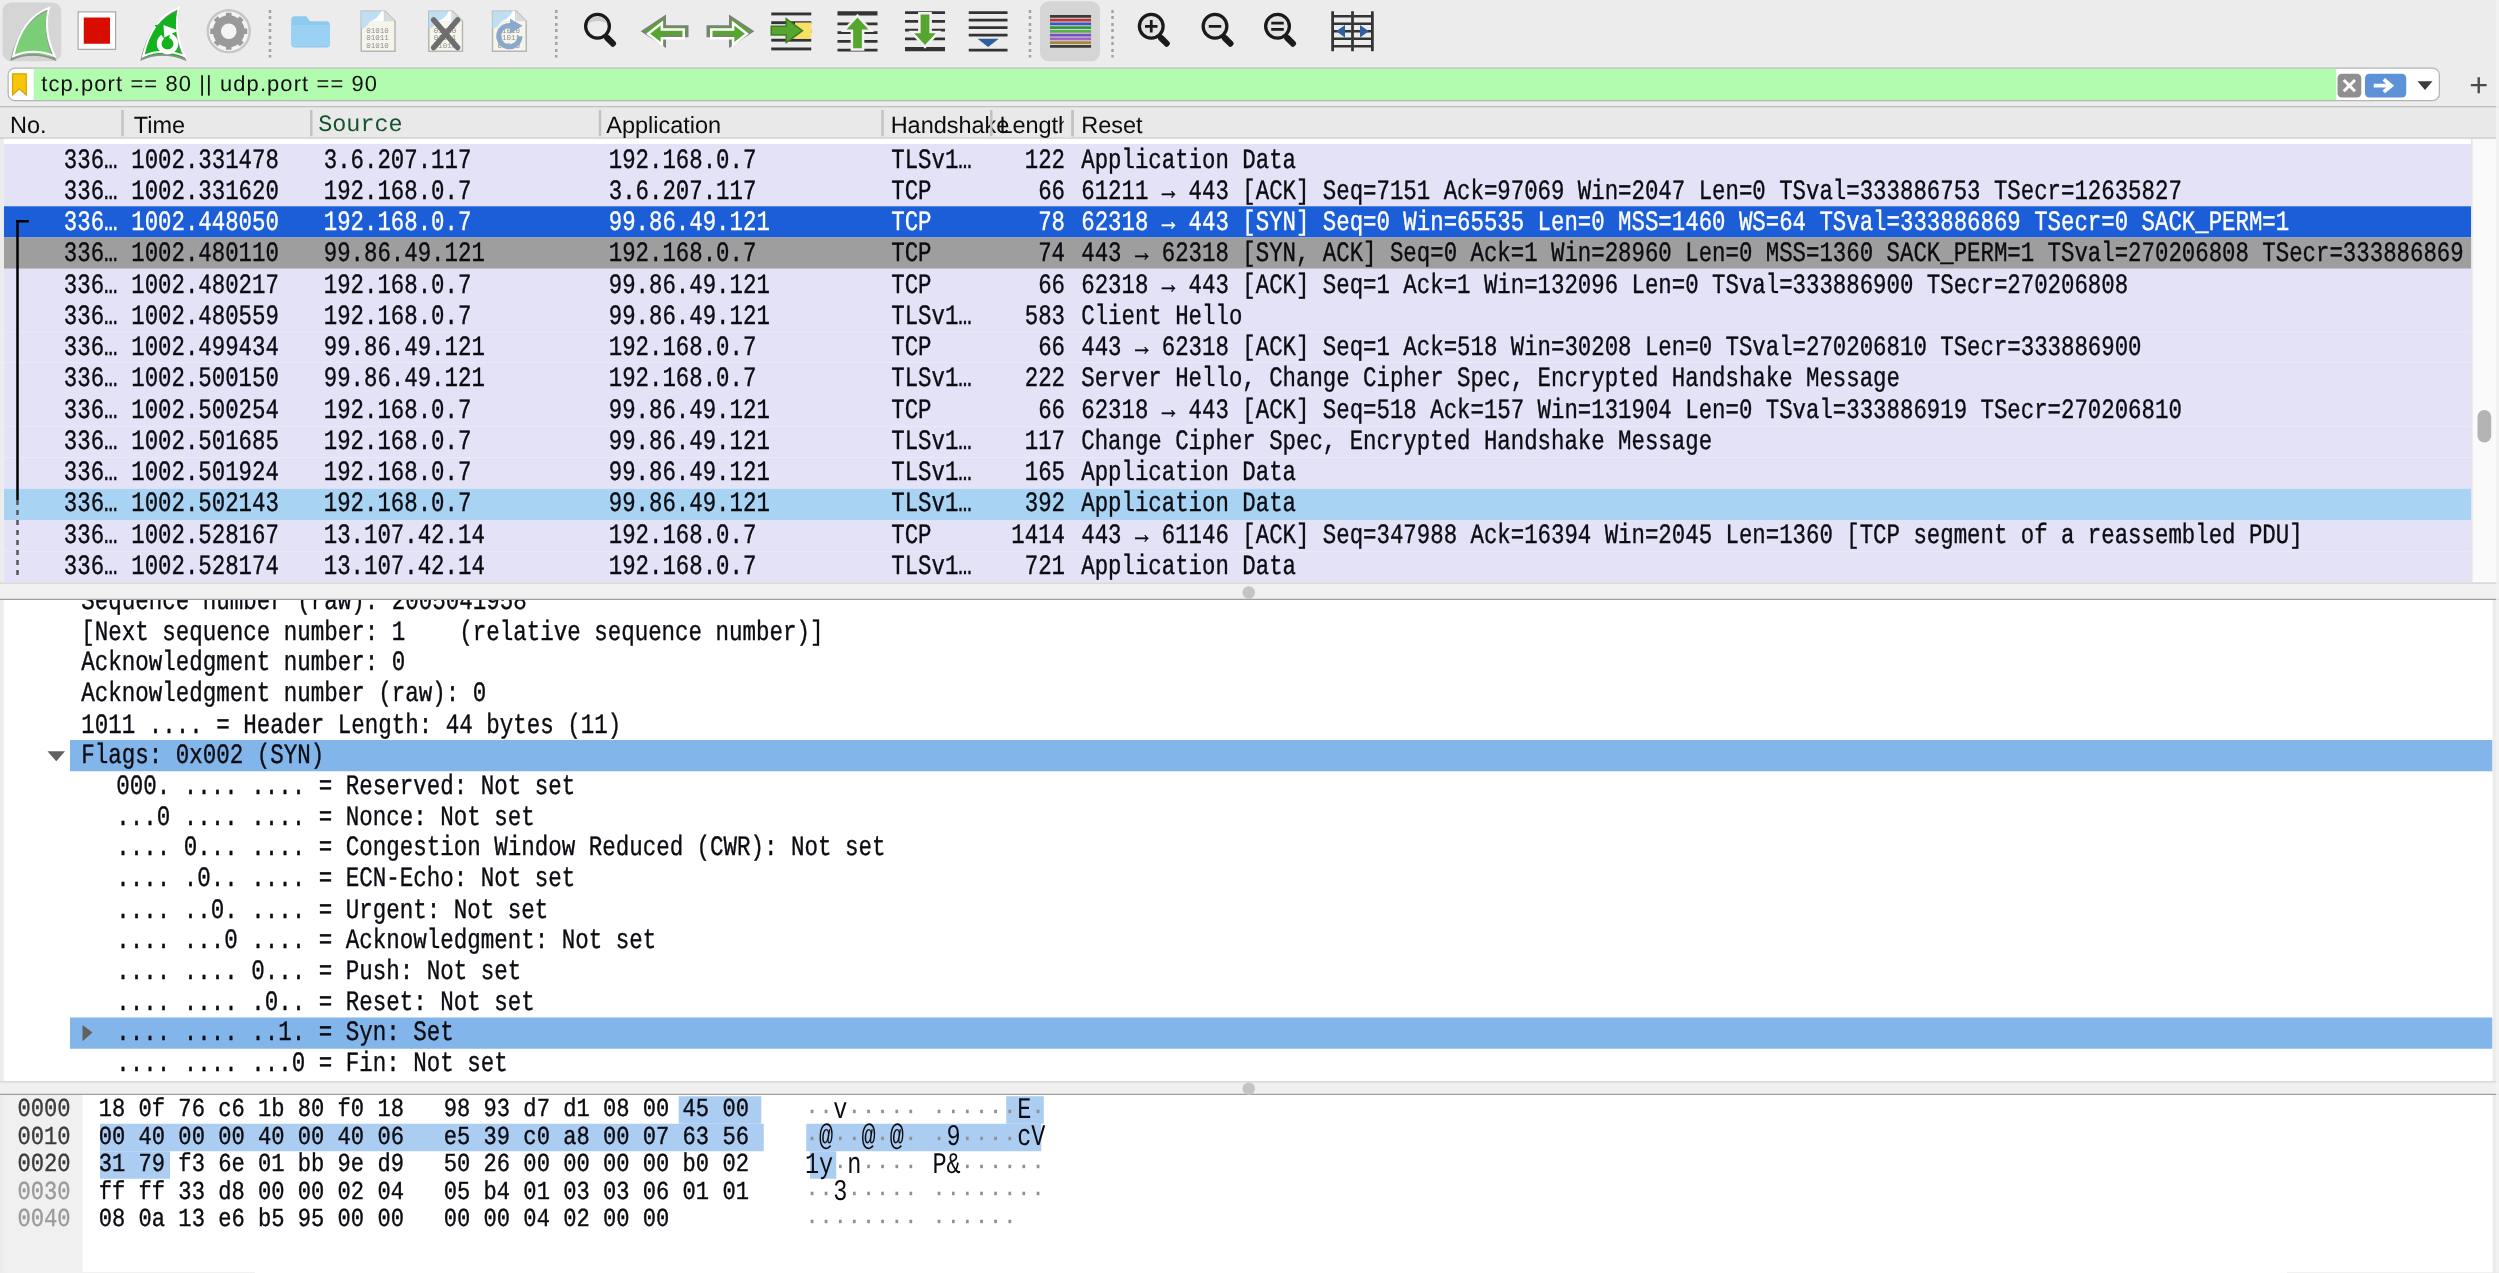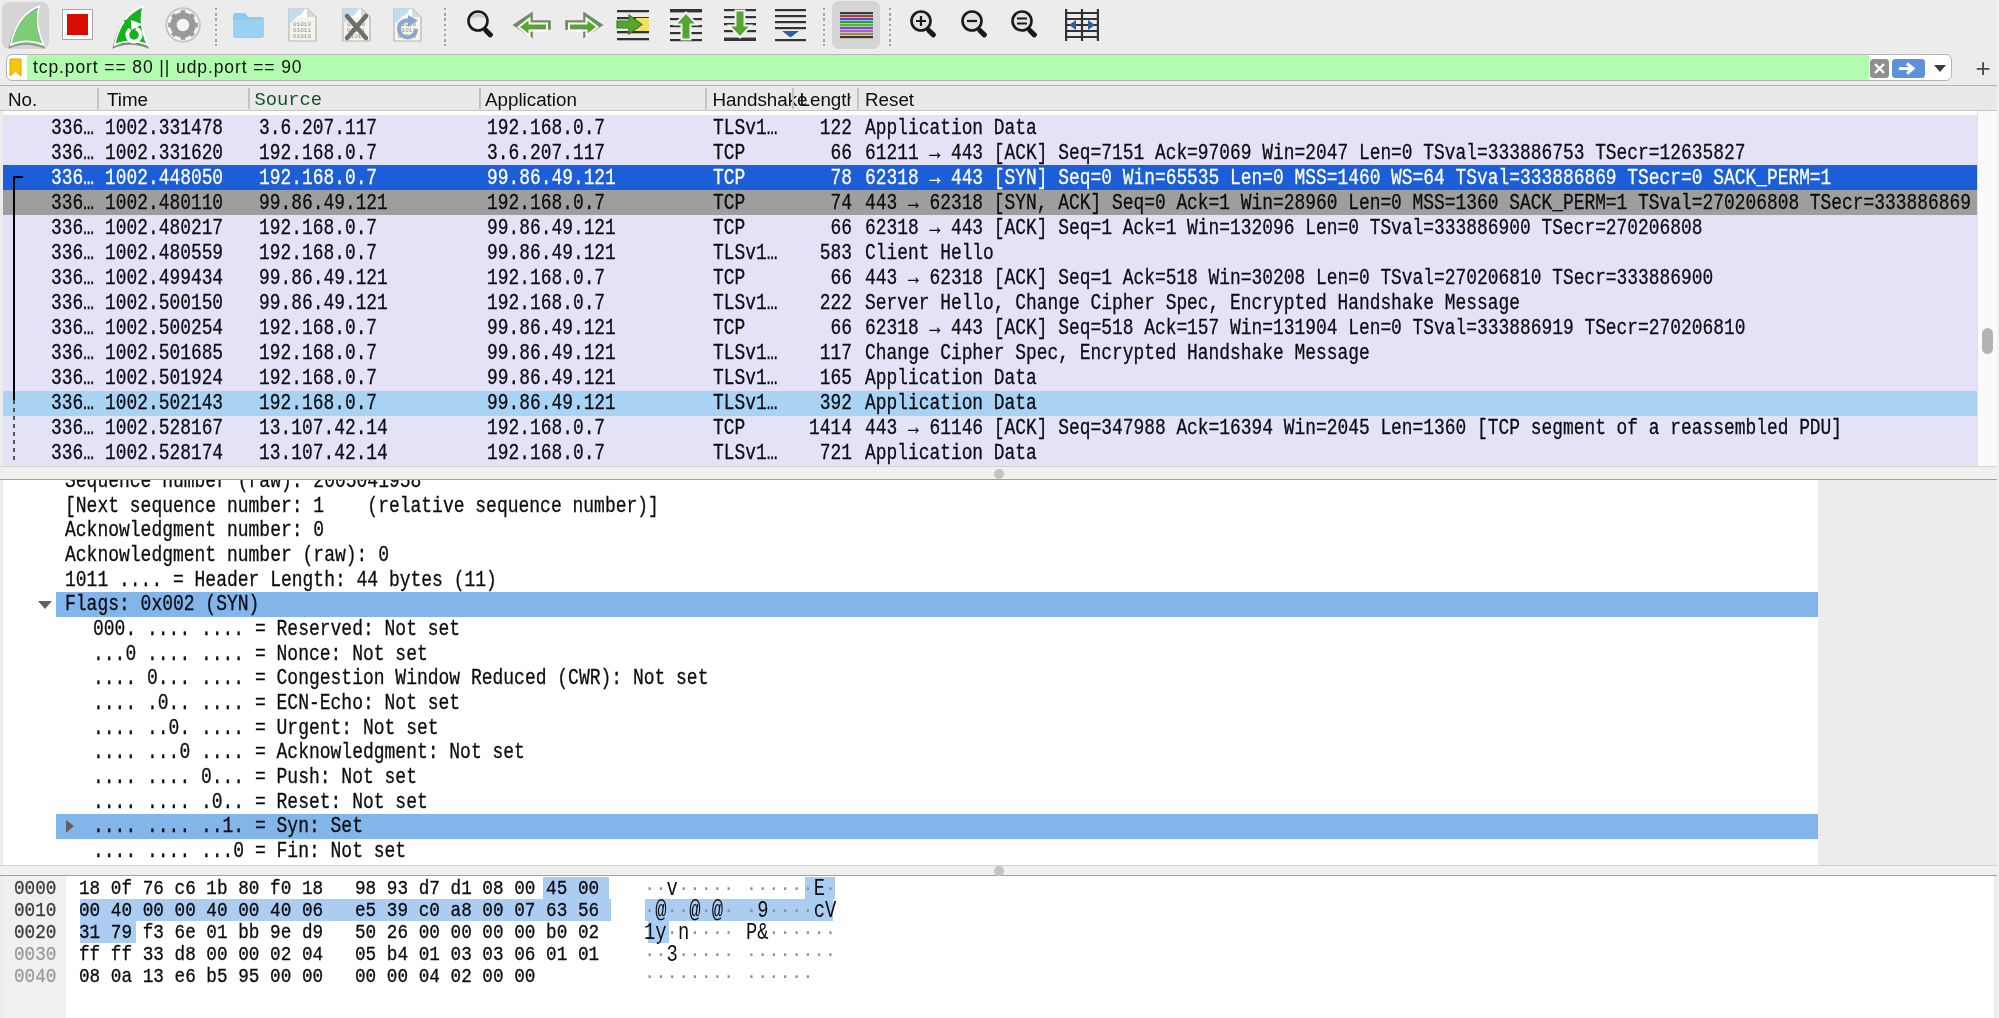--- a/index.html
+++ b/index.html
@@ -341,21 +341,21 @@
         <div class="abs mono" style="left:861.5px;top:1.5350000000000001px;color:#0b0b12"></div>
       </div>
 </div>
 <div class="abs" style="left:13px;top:176px;width:10px;height:2px;background:#000"></div>
 <div class="abs" style="left:13px;top:176px;width:2px;height:224px;background:#000"></div>
 <div class="abs" style="left:13px;top:400px;width:2px;height:61px;background-image:repeating-linear-gradient(#555 0 4px,transparent 4px 8px)"></div>
 <div class="abs" style="left:1977px;top:111px;width:20px;height:355px;background:#fafafa;border-left:1px solid #e0e0e0"></div>
 <div class="abs" style="left:1981.5px;top:328px;width:11.5px;height:26px;background:#b4b4b4;border-radius:6px"></div>
 <div class="abs" style="left:0;top:466px;width:1999px;height:14px;background:#f0f0f0;border-top:1px solid #d2d2d2;border-bottom:1px solid #9f9f9f"></div>
 <div class="abs" style="left:994px;top:469px;width:10px;height:10px;border-radius:50%;background:#c4c4c4"></div>
-<div class="abs" style="left:3px;top:480.0px;width:1815px;height:385.0px;background:#fff;overflow:hidden">
+<div class="abs" style="left:3px;top:480.0px;width:1991px;height:385.0px;background:#fff;overflow:hidden">
 <div class="abs md" style="left:62px;top:-10.0px">Sequence number (raw): 2005041958</div>
 <div class="abs md" style="left:62px;top:14.670000000000016px">[Next sequence number: 1    (relative sequence number)]</div>
 <div class="abs md" style="left:62px;top:39.34000000000003px">Acknowledgment number: 0</div>
 <div class="abs md" style="left:62px;top:64.00999999999999px">Acknowledgment number (raw): 0</div>
 <div class="abs md" style="left:62px;top:88.68000000000006px">1011 .... = Header Length: 44 bytes (11)</div>
 <div class="abs" style="left:53px;top:112.01500000000001px;width:1938px;height:24.67px;background:#82b5ea"></div>
       <svg class="abs" style="left:33px;top:119.35000000000002px" width="18" height="12">
         <path d="M2,2 L16,2 L9,10 Z" fill="#616161"></path>
       </svg>
       <div class="abs md" style="left:62px;top:113.35000000000002px">Flags: 0x002 (SYN)</div>

